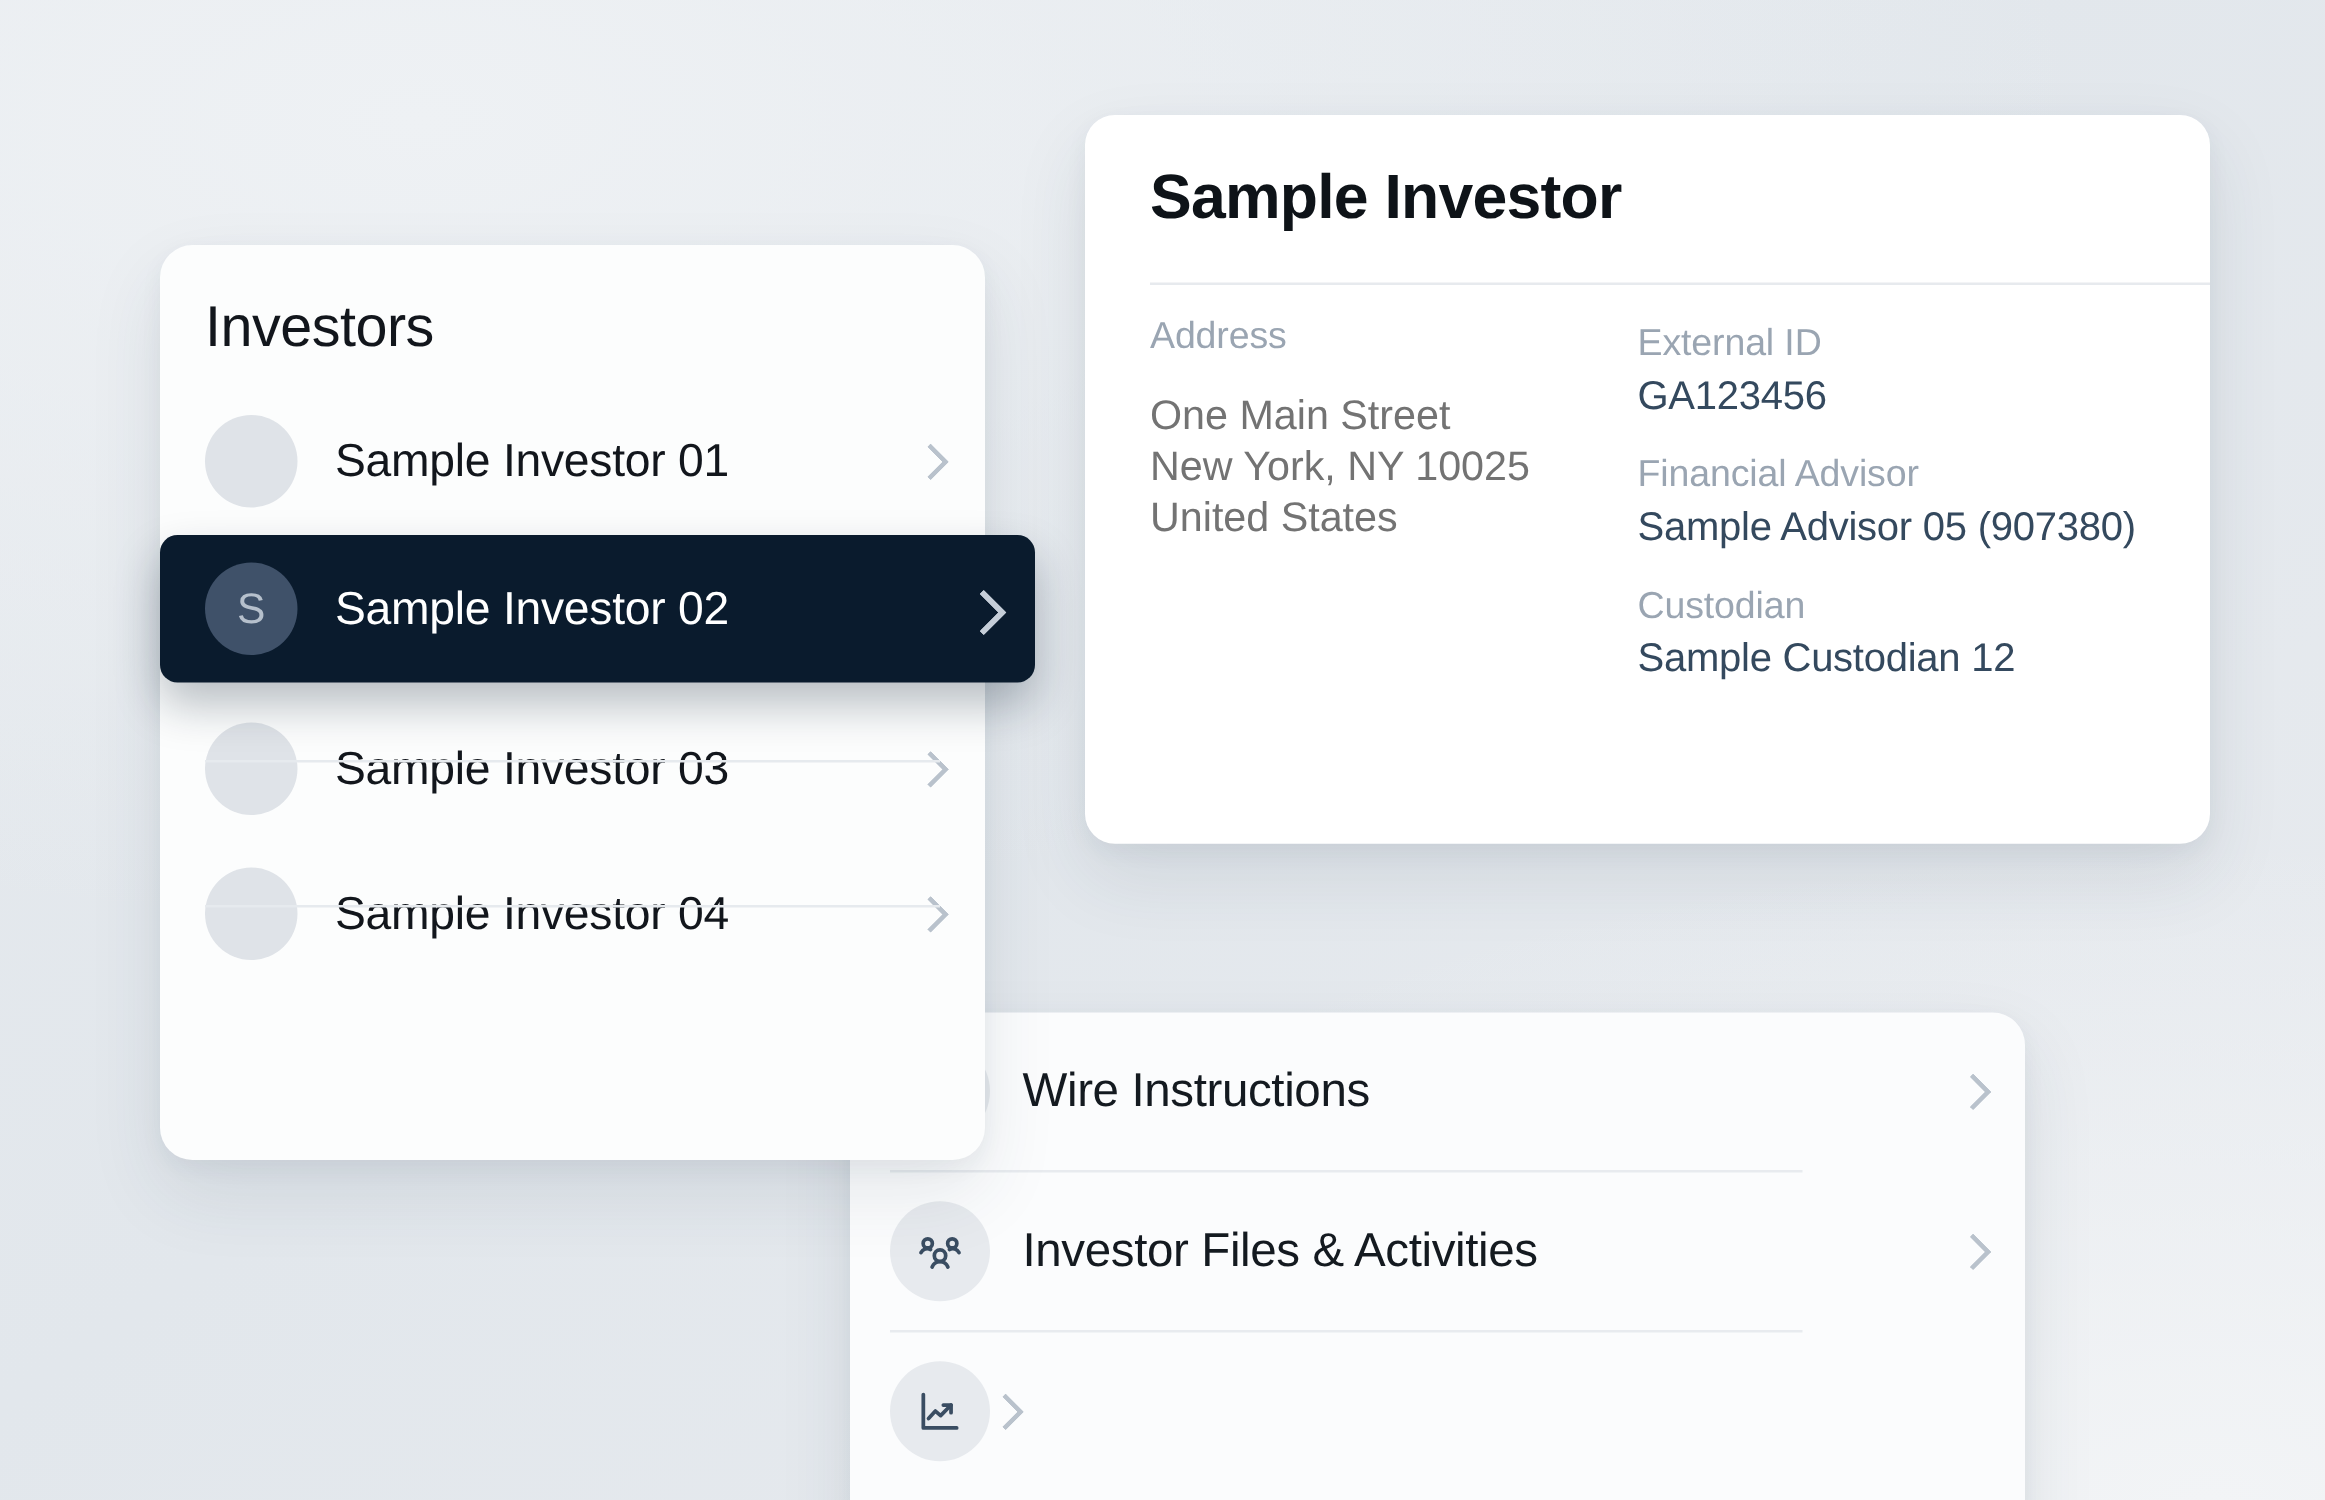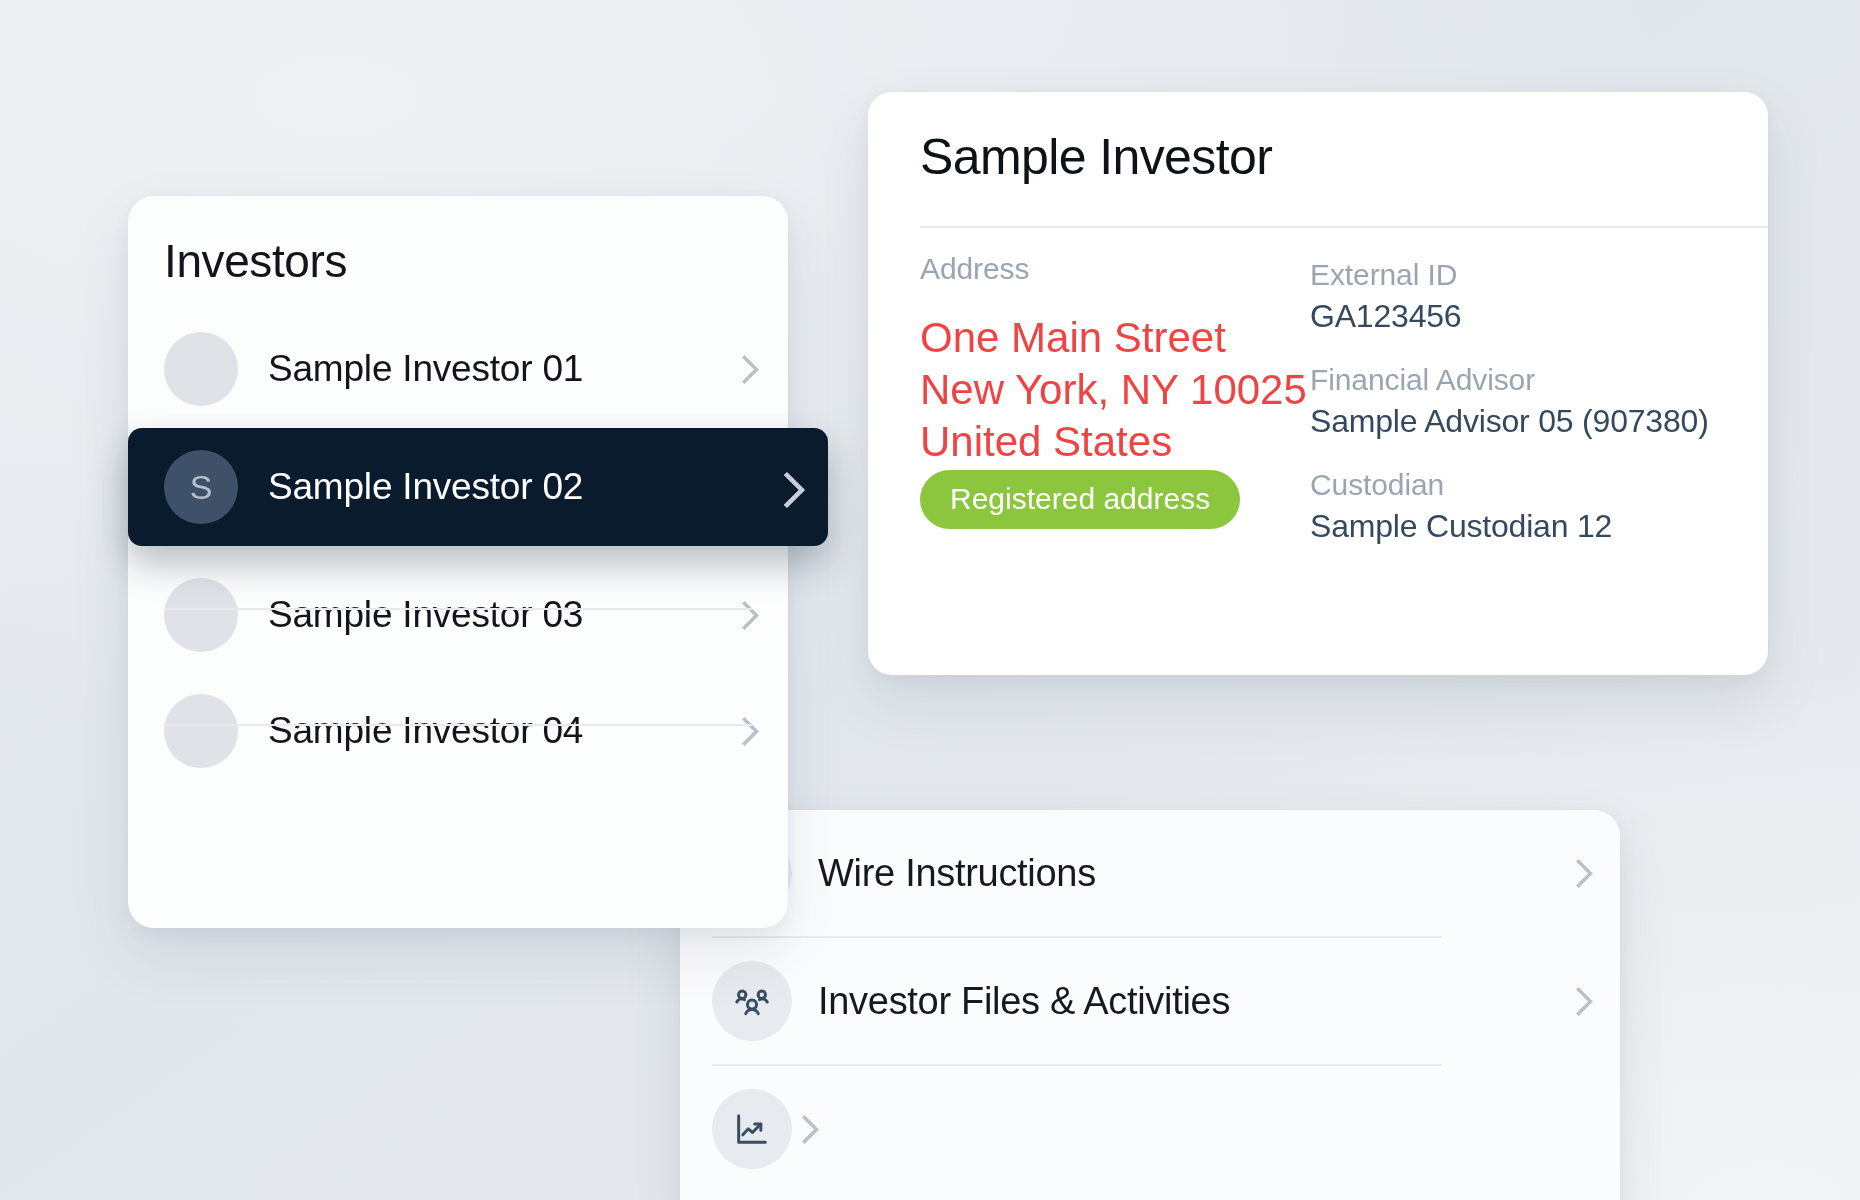--- a/index.html
+++ b/index.html
@@ -132,21 +132,21 @@
     height: 583px;
     z-index: 20;
     background: #ffffff;
     border-radius: 24px;
   }
   #detail-title {
     position: absolute;
     left: 52px;
     top: 36px;
     font-size: 50px;
-    font-weight: 400;
+    font-weight: 700;
     color: #0e1318;
     letter-spacing: -.6px;
     white-space: nowrap;
   }
   #detail-rule {
     position: absolute;
     left: 52px;
     top: 134px;
     width: 848px;
     height: 2px;
@@ -159,21 +159,21 @@
     color: #9aa5b2;
     letter-spacing: -.1px;
     white-space: nowrap;
   }
   .fld-value {
     font-size: 32px;
     color: #34495e;
     letter-spacing: -.2px;
     white-space: nowrap;
   }
-  .addr-line { font-size: 42px; color: #ef4444; line-height: 1.24; white-space: nowrap; }
+  .addr-line { font-size: 33px; color: #737373; line-height: 1.24; white-space: nowrap; }
   .fld-group { margin-bottom: 28px; }
   .fld-group .fld-label { margin-bottom: 6px; }
   #address-block { margin-top: 26px; }
   #registered-badge {
     position: absolute;
     left: 52px;
     top: 378px;
     background: #8bc council;
     background: #8cc63e;
     color: #ffffff;
@@ -286,21 +286,20 @@
 
     <div class="col-left">
       <div class="fld-label">Address</div>
       <div id="address-block">
         <div class="addr-line">One Main Street</div>
         <div class="addr-line">New York, NY 10025</div>
         <div class="addr-line">United States</div>
       </div>
     </div>
 
-    <div id="registered-badge">Registered address</div>
 
     <div class="col-right">
       <div class="fld-group">
         <div class="fld-label">External ID</div>
         <div class="fld-value">GA123456</div>
       </div>
       <div class="fld-group">
         <div class="fld-label">Financial Advisor</div>
         <div class="fld-value">Sample Advisor 05 (907380)</div>
       </div>

